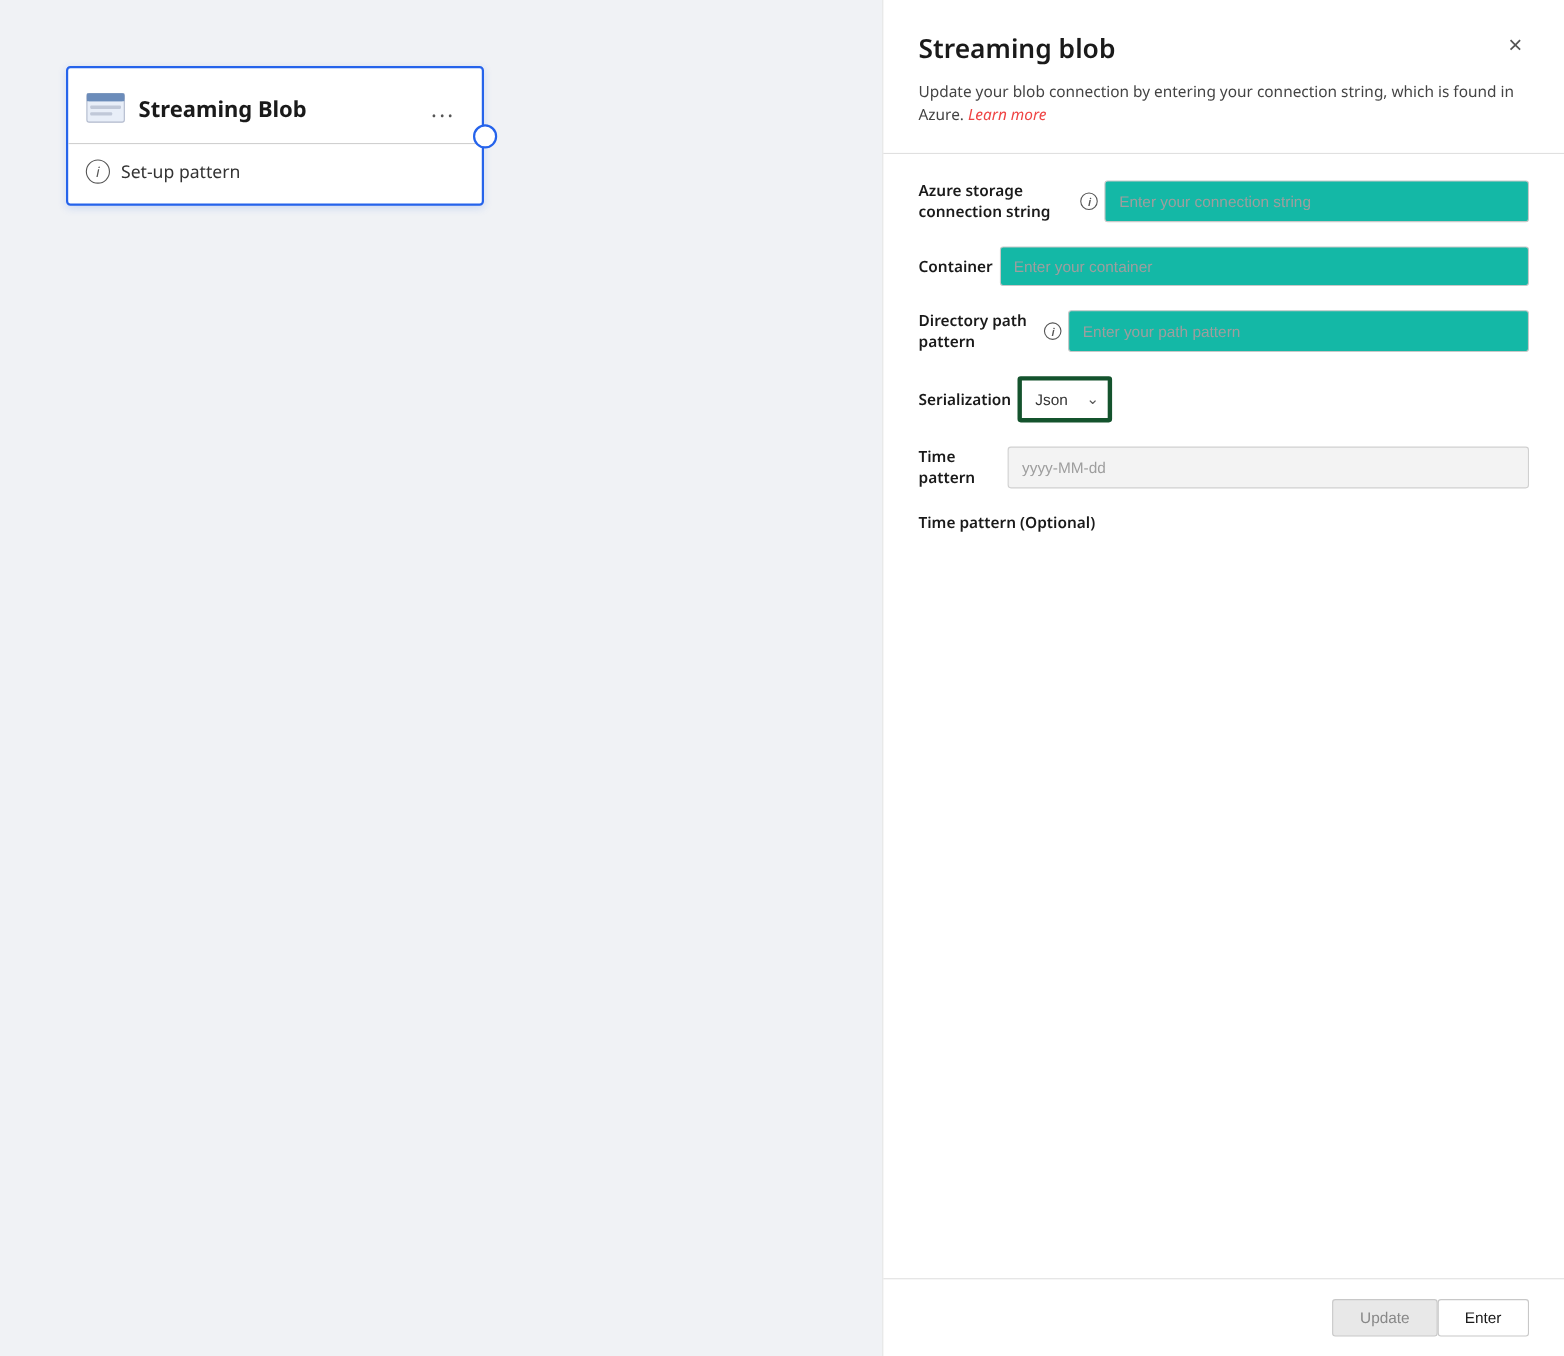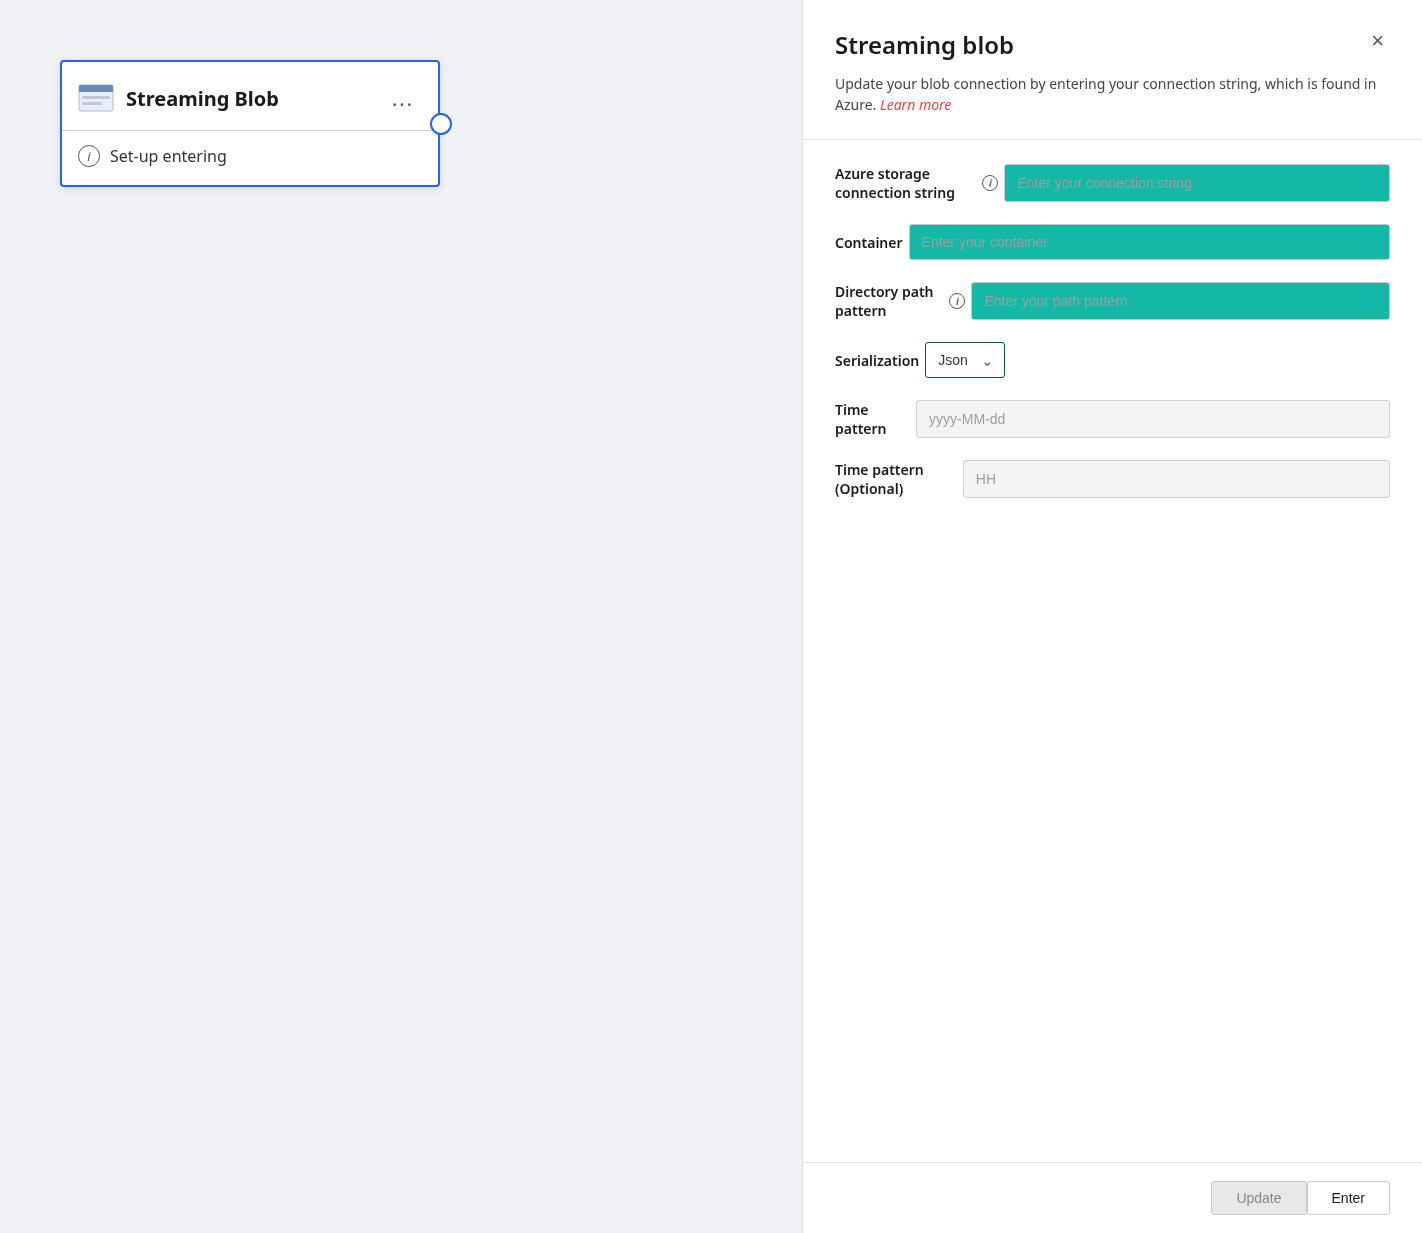--- a/index.html
+++ b/index.html
@@ -225,21 +225,21 @@
       cursor: not-allowed;
     }
 
     .field-select-wrapper {
       position: relative;
     }
 
     .field-select {
       width: 100%;
       padding: 9px 36px 9px 12px;
-      border: 1px solid #14532d;
+      border: 4px solid #14532d;
       border-radius: 3px;
       font-size: 14px;
       color: #333;
       background: #fff;
       outline: none;
       appearance: none;
       cursor: pointer;
     }
 
     .select-chevron {
@@ -297,21 +297,21 @@
           <rect x="4" y="16" width="28" height="3" rx="1" fill="#c0c8d8"></rect>
           <rect x="4" y="22" width="20" height="3" rx="1" fill="#c0c8d8"></rect>
         </svg>
       </div>
       <span class="node-title">Streaming Blob</span>
       <span class="node-menu">...</span>
     </div>
     <div class="node-divider"></div>
     <div class="node-footer">
       <div class="info-icon">i</div>
-      <span class="setup-text">Set-up entering</span>
+      <span class="setup-text">Set-up pattern</span>
     </div>
     <div class="connector-dot"></div>
   </div>
 </div>
 
 <div class="side-panel">
   <div class="panel-header">
     <span class="panel-title">Streaming blob</span>
     <button class="close-btn">×</button>
   </div>
@@ -365,21 +365,20 @@
       <label class="field-label">
         <span>Time pattern</span>
       </label>
       <input type="text" class="field-input disabled" disabled="" placeholder="yyyy-MM-dd" style="">
     </div>
 
     <div class="field-group">
       <label class="field-label">
         <span>Time pattern (Optional)</span>
       </label>
-      <input type="text" class="field-input disabled" disabled="" placeholder="HH" style="">
     </div>
 
   </div>
 
   <div class="panel-footer">
     <button class="btn-update">Update</button>
     <button class="btn-cancel">Enter</button>
   </div>
 </div>
 

